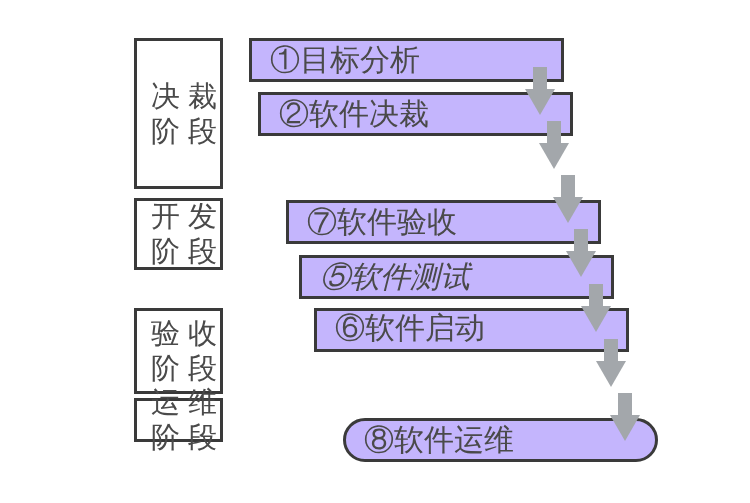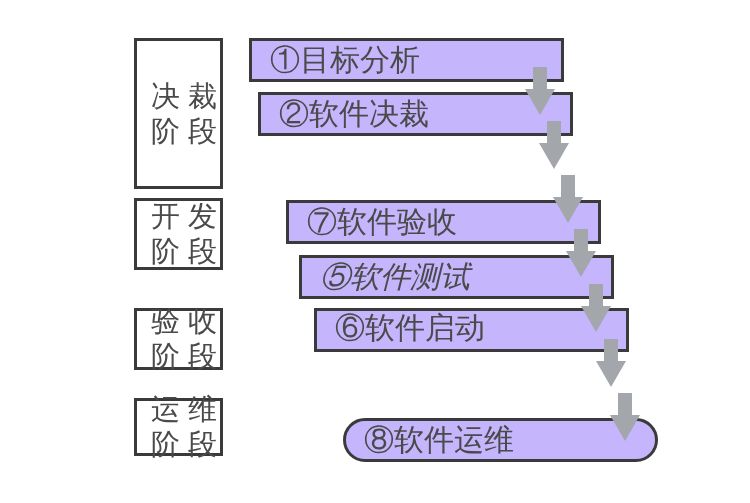--- a/index.html
+++ b/index.html
@@ -28,22 +28,22 @@
   }
   .phase .pline{
     font-size:29px;
     line-height:35px;
     letter-spacing:8px;
     padding-left:19px;       
     white-space:nowrap;
   }
   .phase-0{top:38px;height:151px;}
   .phase-1{top:198px;height:72px;}
-  .phase-2{top:308px;height:62px;}
-  .phase-3{top:398px;height:58px;}
+  .phase-2{top:308px;height:86px;}
+  .phase-3{top:398px;height:44px;}
   
   .step{
     position:absolute;
     width:315px;height:44px;
     border:3px solid var(--border);
     box-sizing:border-box;
     background:#c4b5fd;
     display:flex;align-items:center;
     padding-left:18px;
     font-size:30px;

